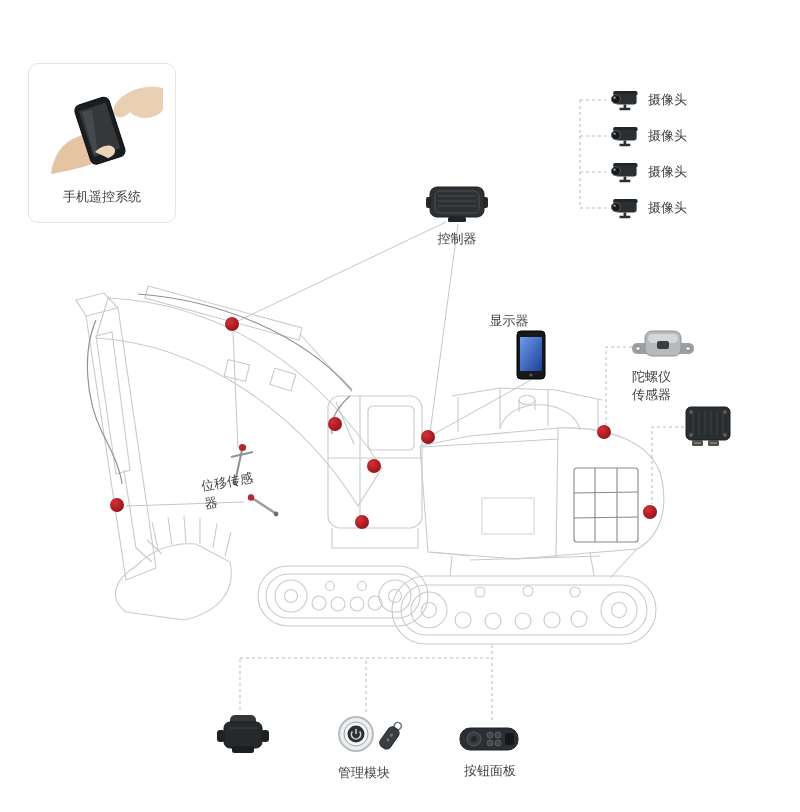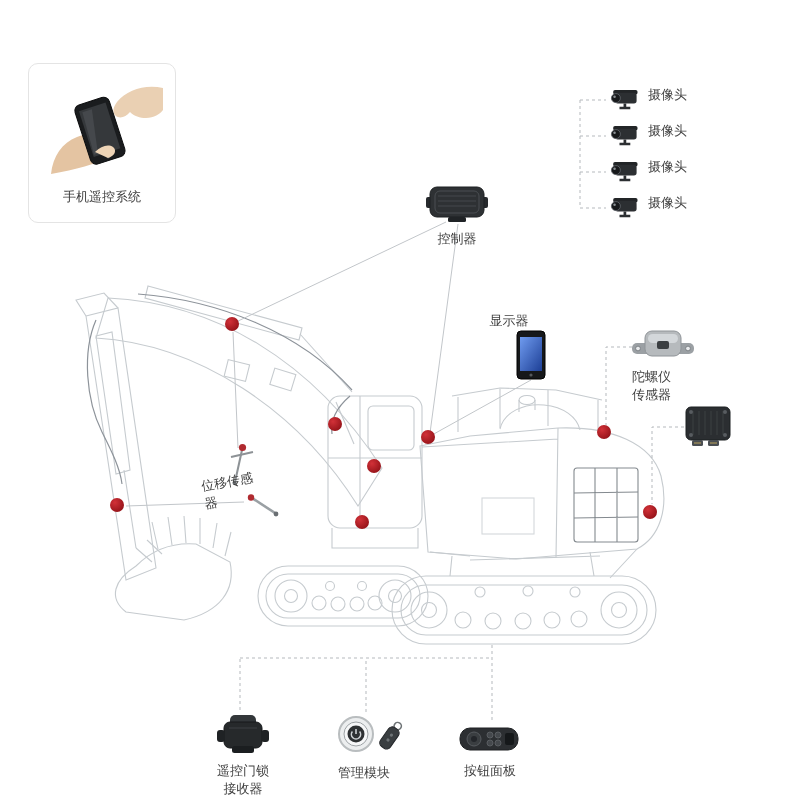--- a/index.html
+++ b/index.html
@@ -14,21 +14,21 @@
     text-align:center; white-space:pre-line;
   }
   .lbl.left { text-align:left; }
   .dot {
     position:absolute; width:14px; height:14px; border-radius:50%;
     background:radial-gradient(circle at 35% 32%, #d23138, #951319 78%);
   }
   .card {
     position:absolute; border:1px solid #e4e4e4; border-radius:10px; background:#fff;margin-top:43px;
   }
-  .cam-row { position:absolute; left:606px; display:flex; align-items:flex-start; gap:6px; height:28px; }
+  .cam-row { position:absolute; left:606px; display:flex; align-items:center; gap:6px; height:28px; }
   svg { display:block; }
 </style>
 </head>
 <body>
 
 <div class="stage">
 
   <svg class="abs" style="left:0;top:0" width="800" height="812" viewBox="0 0 800 812">
     <g fill="none" stroke="#c6cbcf" stroke-width="1.1">
 
@@ -257,22 +257,20 @@
   <div class="lbl left" style="left:200px;top:478px;width:56px;transform:rotate(-10deg);transform-origin:left top">位移传感器</div>
 
   <svg class="abs" style="left:216px;top:712px" width="54" height="46" viewBox="0 0 54 46">
     <rect x="14" y="3" width="26" height="12" rx="5" fill="#33373a"></rect>
     <rect x="8" y="10" width="38" height="26" rx="6" fill="#26292b" stroke="#17191b"></rect>
     <rect x="1" y="18" width="8" height="12" rx="3" fill="#1f2224"></rect>
     <rect x="45" y="18" width="8" height="12" rx="3" fill="#1f2224"></rect>
     <rect x="16" y="34" width="22" height="7" rx="2.5" fill="#1b1e20"></rect>
     <path d="M13,16 L41,16" stroke="#3c4044" fill="none"></path>
   </svg>
-  <div class="lbl" style="left:204px;top:762px;width:78px">遥控门锁
-接收器</div>
 
   <svg class="abs" style="left:334px;top:710px" width="70" height="50" viewBox="0 0 70 50">
     <circle cx="22" cy="24" r="17" fill="#eceeef" stroke="#b9bdbf" stroke-width="2"></circle>
     <circle cx="22" cy="24" r="12" fill="#f6f7f8" stroke="#9ea3a6"></circle>
     <circle cx="22" cy="24" r="8.5" fill="#2e3133"></circle>
     <path d="M22,19 L22,24" stroke="#cdd1d4" stroke-width="1.6" fill="none"></path>
     <path d="M18.4,21.5 A4.6,4.6 0 1 0 25.6,21.5" stroke="#cdd1d4" stroke-width="1.6" fill="none"></path>
     <g transform="rotate(35 54 30)">
       <circle cx="54" cy="13" r="3.6" fill="none" stroke="#6e7376" stroke-width="1.6"></circle>
       <rect x="48" y="16" width="12" height="23" rx="4.5" fill="#3a3e41" stroke="#26292c"></rect>

